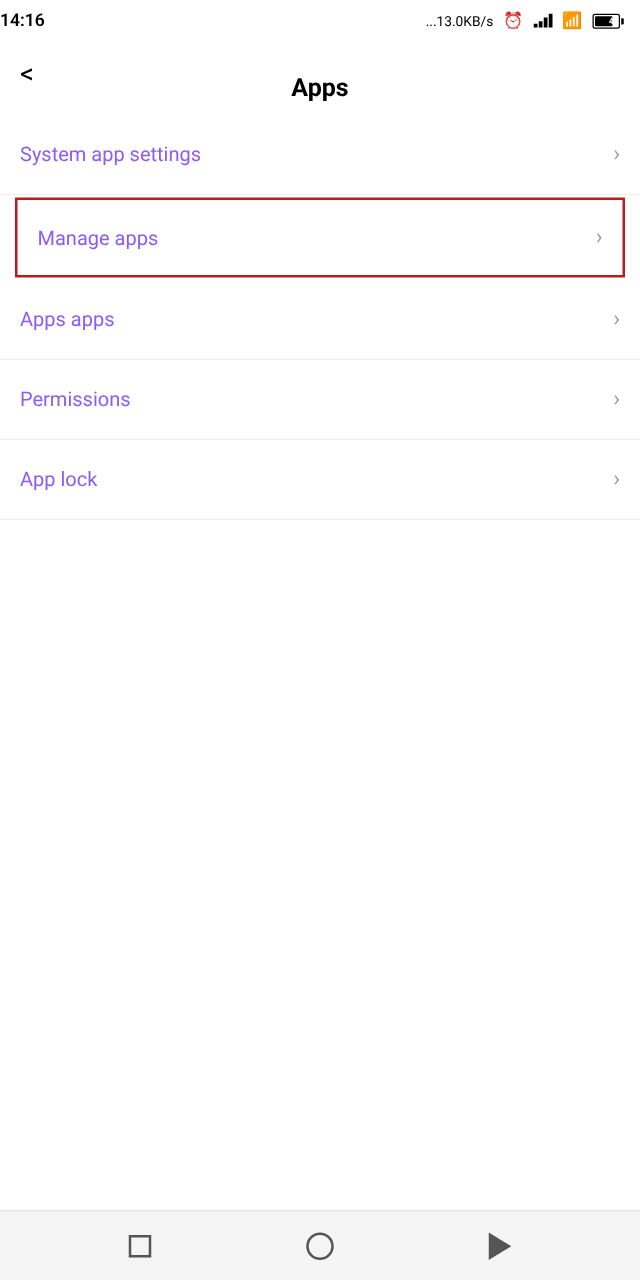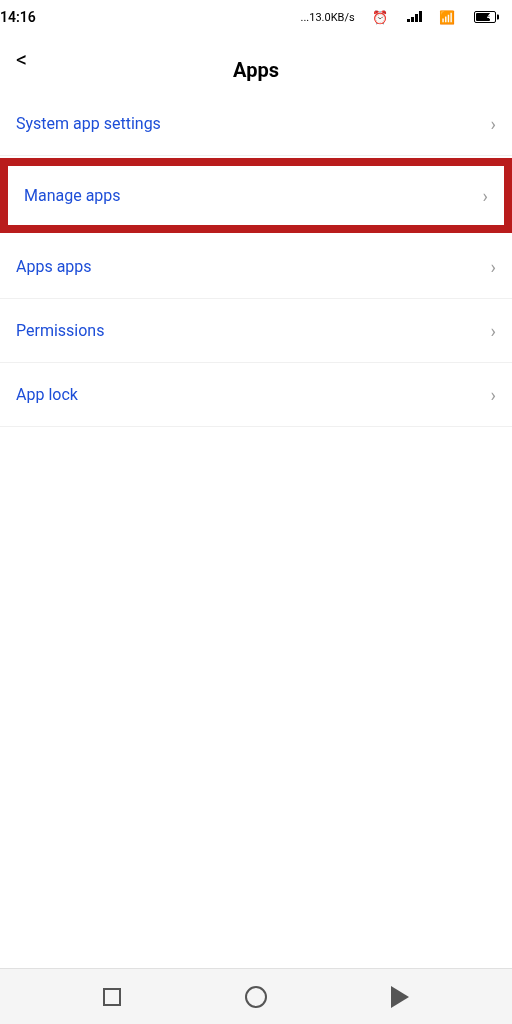--- a/index.html
+++ b/index.html
@@ -29,21 +29,21 @@
 
     .status-time {
       font-size: 14px;
       font-weight: 600;
       color: #000000;
     }
 
     .status-icons {
       display: flex;
       align-items: center;
-      gap: 18px;
+      gap: 8px;
       font-size: 12px;
       color: #000000;
     }
 
     .status-network {
       font-size: 11px;
       color: #000000;
     }
 
     .battery-icon {
@@ -120,27 +120,27 @@
       align-items: center;
       justify-content: space-between;
       padding: 20px 16px;
       border-bottom: 1px solid #f0f0f0;
       background: #ffffff;
       cursor: pointer;
       min-height: 64px;
     }
 
     .menu-item.highlighted {
-      border: 8px solid #b91c1c;
-      margin: 2px 0;
+      border: 2px solid #b91c1c;
+      margin: 2px 12px;
     }
 
     .menu-item-label {
       font-size: 16px;
-      color: #1d4ed8;
+      color: #8b5cf6;
       font-weight: 400;
     }
 
     .chevron {
       font-size: 18px;
       color: #9e9e9e;
       line-height: 1;
     }
 
     

